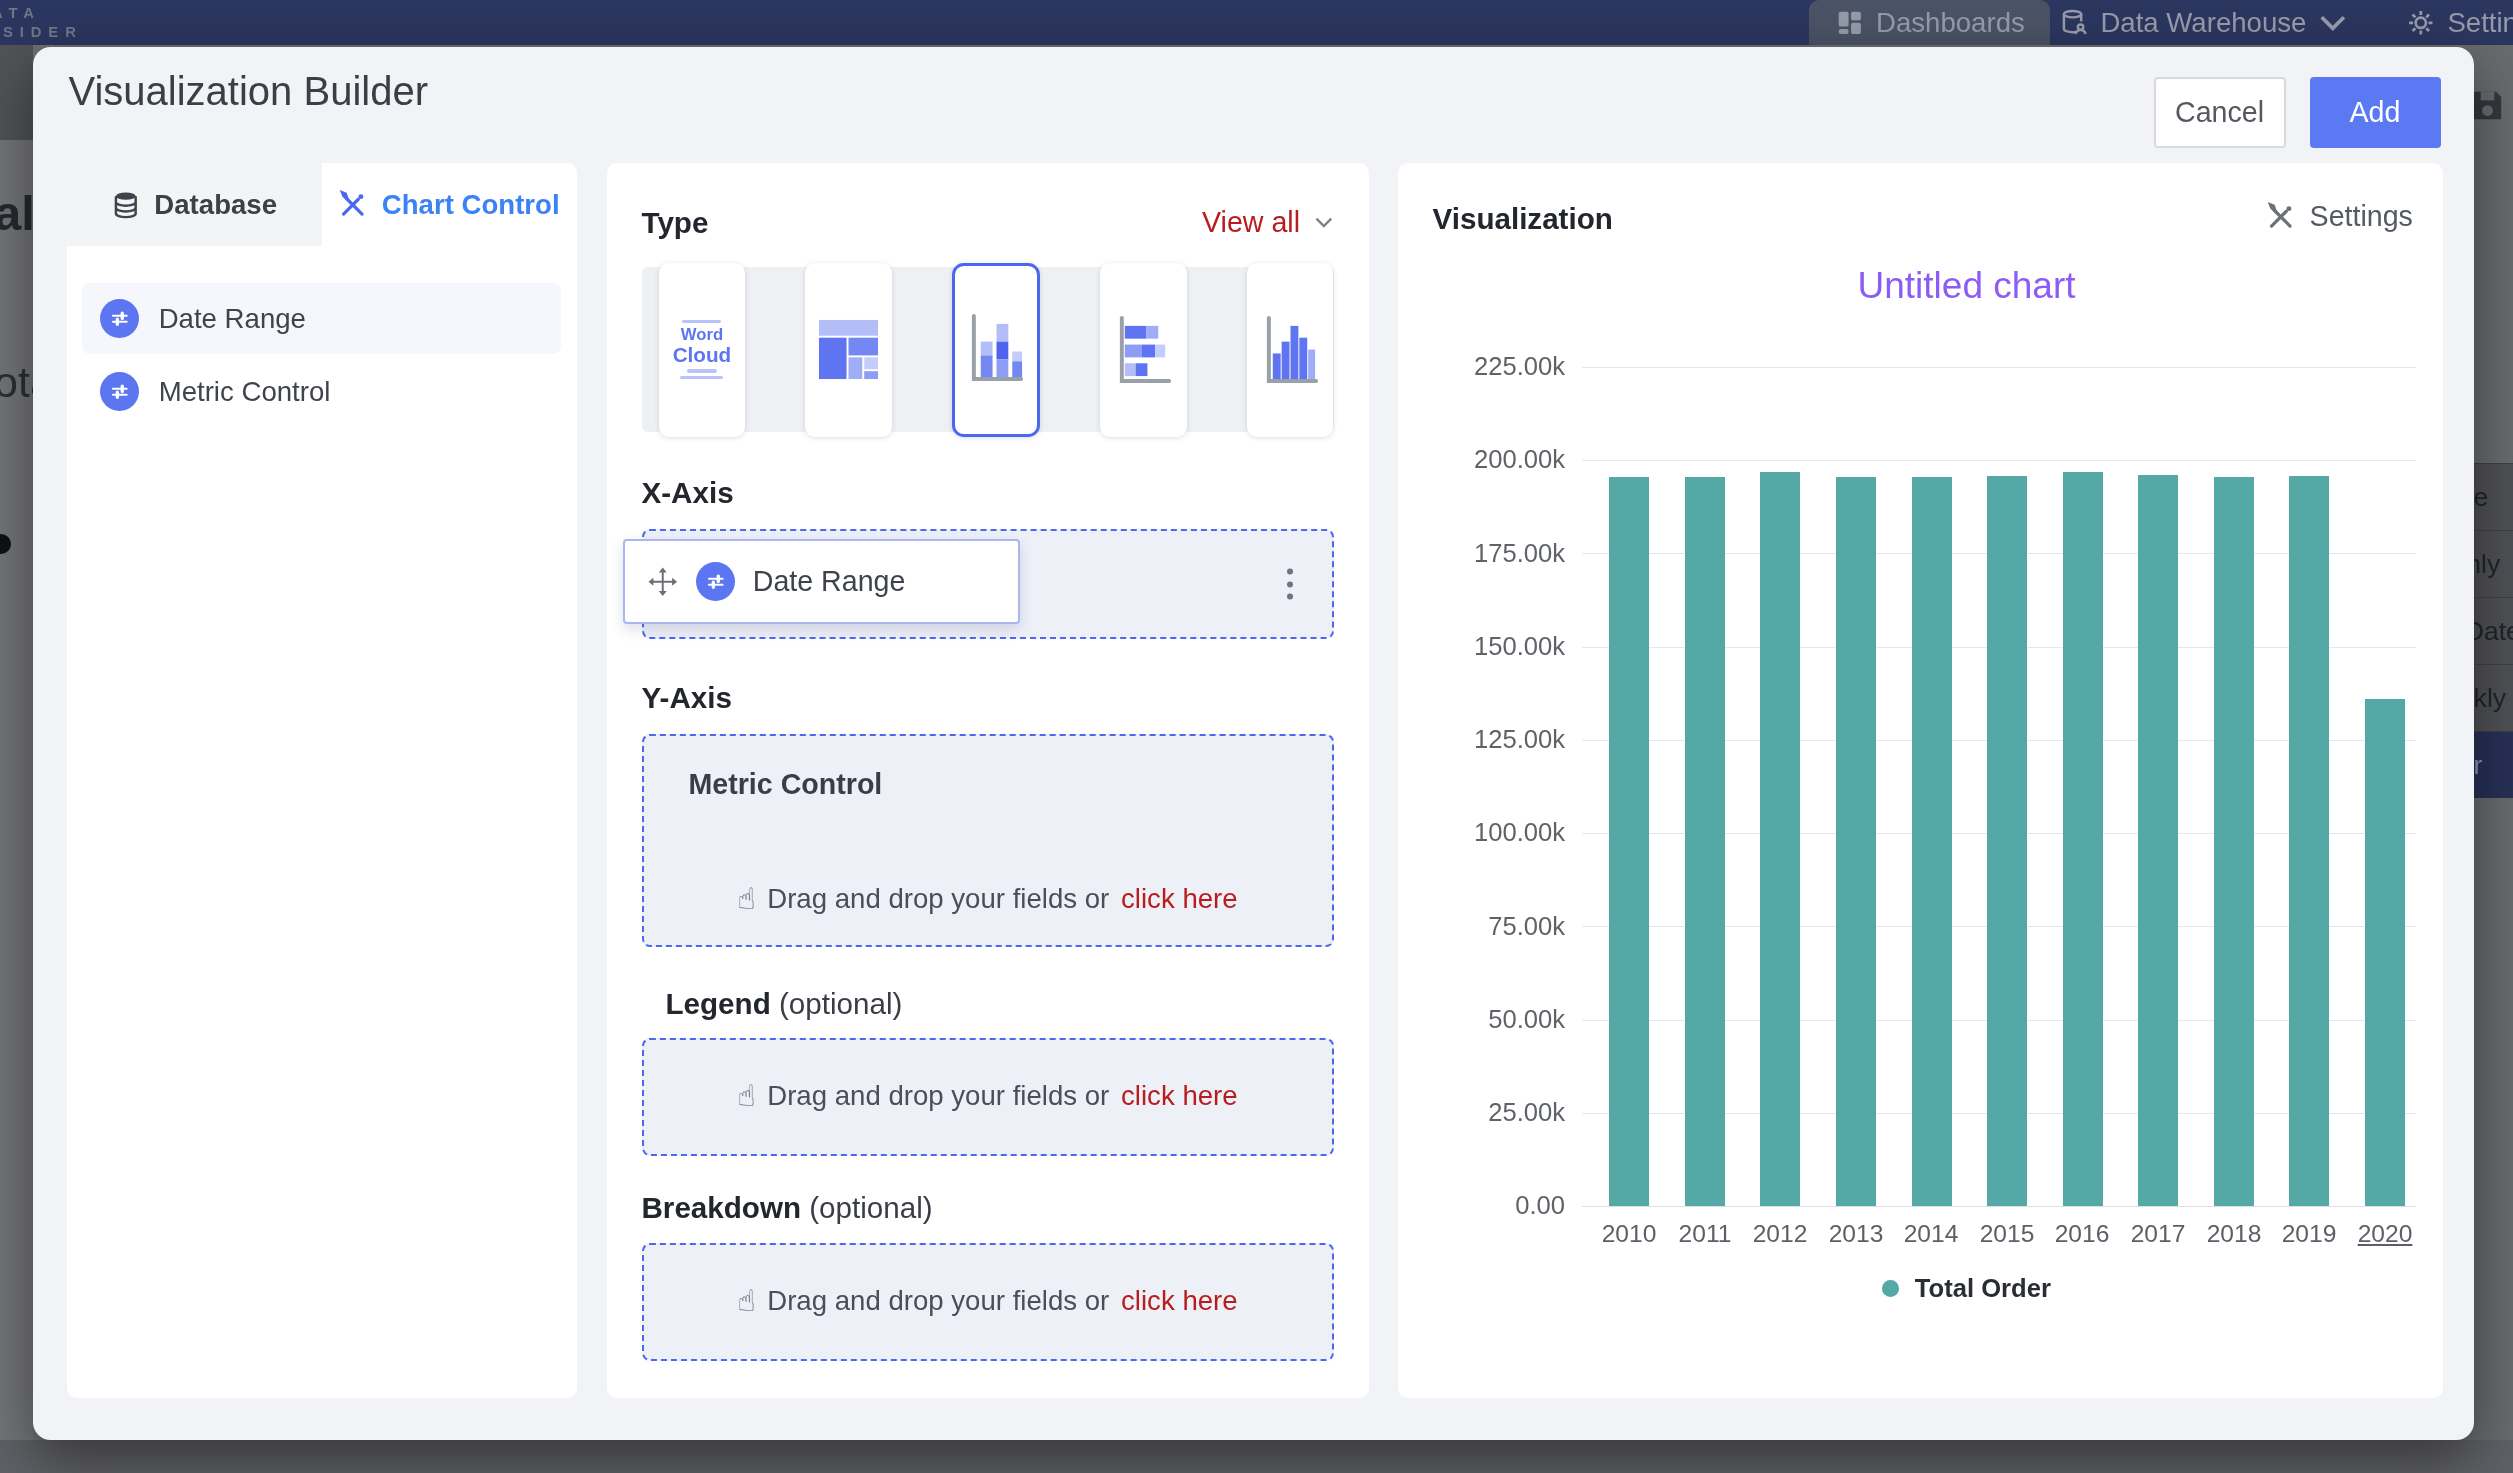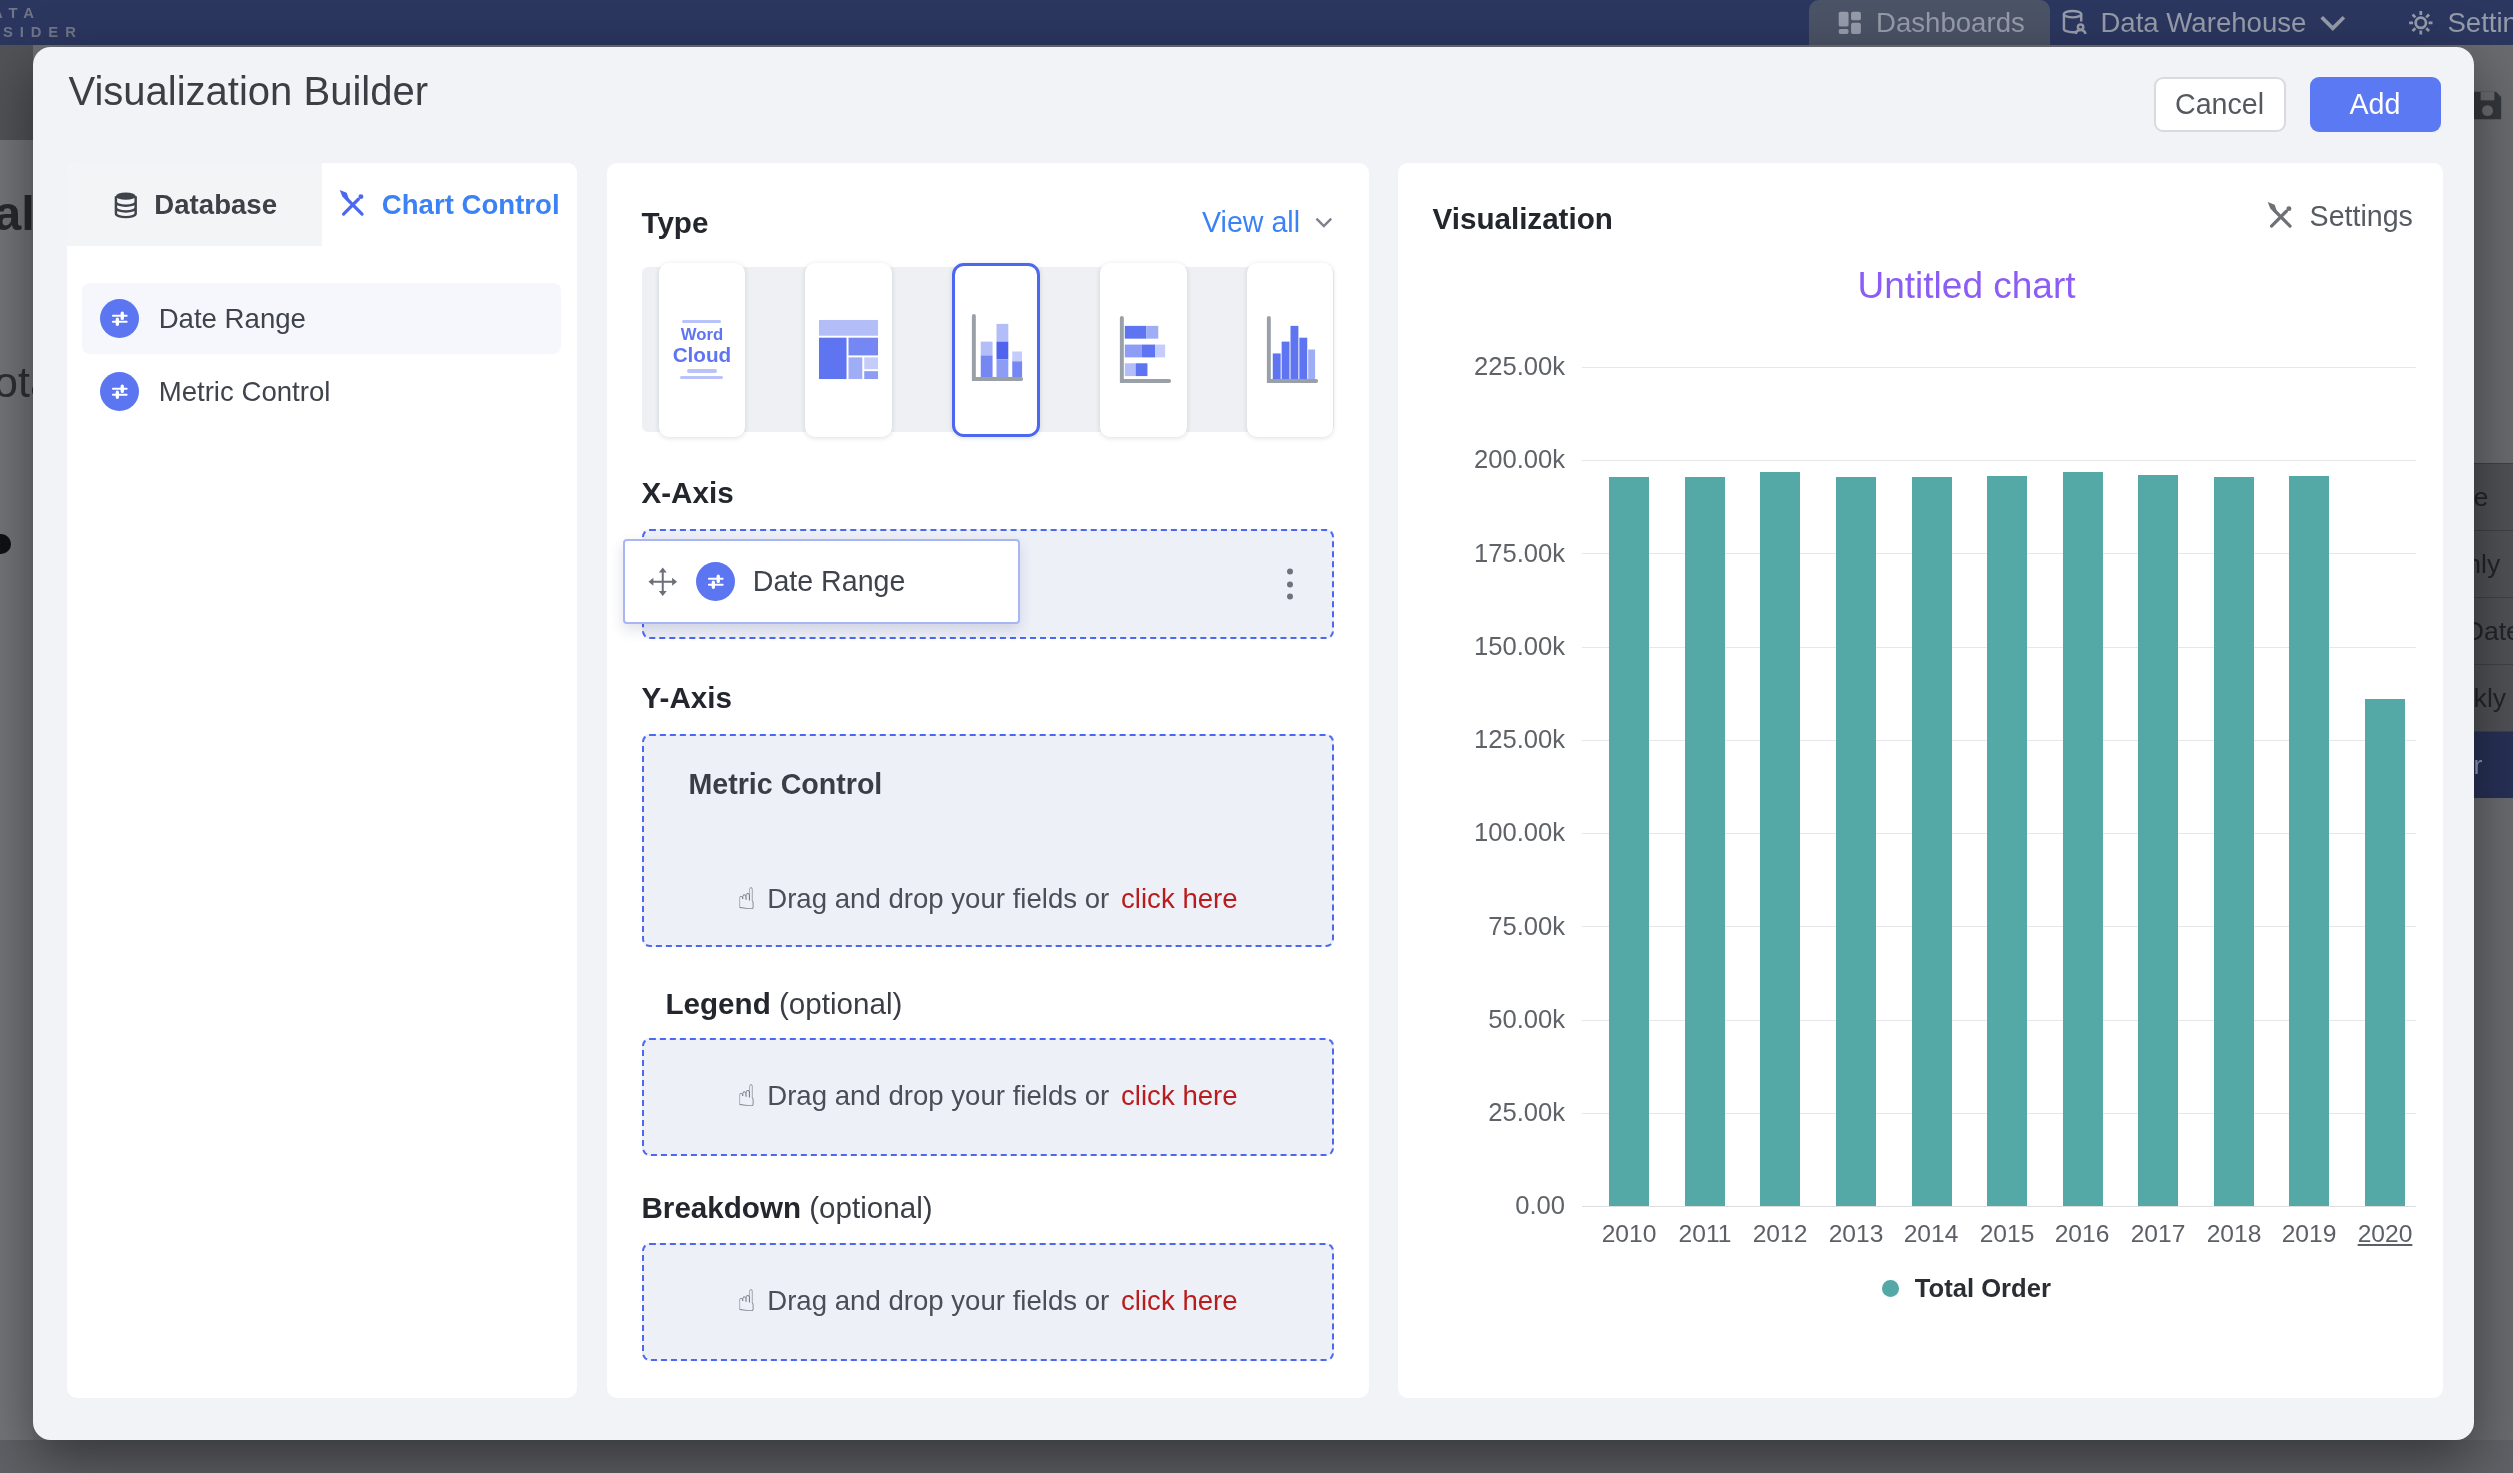--- a/index.html
+++ b/index.html
@@ -25,21 +25,21 @@
             border-top:1px solid #404146; color:#212429; font-size:26.6px;
             display:flex; align-items:center; padding-left:3px; white-space:nowrap; overflow:visible; }
   .bg-row.hl { background:#273156; color:#8d99c2; }
   #save-icon { position:absolute; left:2467px; top:85px; width:41px; height:41px; }
   #strip-bottom { position:absolute; left:0; top:1440px; width:2514px; height:33px; background:#606166; }
 
   
   #modal { position:absolute; left:32.5px; top:47px; width:2441px; height:1393px; z-index:10;
            background:#f2f3f6; border-radius:17.7px; box-shadow:0 19.7px 59px rgba(0,0,0,.45); }
   #modal-title { position:absolute; left:36px; top:21.7px; font-size:40px; font-weight:500; color:#3b3e45; }
-  .btn { position:absolute; top:29.6px; height:55px; border-radius:9px; font-size:28.6px;
+  .btn { position:absolute; top:29.6px; height:71px; border-radius:4px; font-size:28.6px;
          display:flex; align-items:center; justify-content:center; cursor:pointer; }
   #btn-cancel { left:2121px; width:132px; background:#fff; border:2px solid #d8dade; color:#55585f; }
   #btn-add { left:2277px; width:131px; background:#5b79f3; color:#fff; }
 
   .card { position:absolute; background:#fff; border-radius:9.9px; }
   
   #left-card { left:34px; top:116px; width:510px; height:1235px; }
   .ltab { position:absolute; top:0; height:83px; width:255px; display:flex; align-items:center;
           justify-content:center; gap:13.8px; font-size:27.6px; font-weight:bold; color:#3d4147; cursor:pointer; }
   #tab-database { left:0; background:#f3f4f6; border-radius:9.9px 0 0 0; }
@@ -50,21 +50,21 @@
   .field-row.sel { background:#f6f7fc; }
   .blue-circle { width:39px; height:39px; border-radius:50%; background:#5b76f0; flex:0 0 auto;
                  display:flex; align-items:center; justify-content:center; }
   .blue-circle svg { width:23.6px; height:23.6px; }
 
   
   #mid-card { left:574px; top:116px; width:762px; height:1235px; }
   .sec-head { position:absolute; left:35px; font-size:29.6px; font-weight:bold; color:#23262c; }
   .sec-head .opt { font-weight:normal; color:#3a3d45; }
   #view-all { position:absolute; right:35px; top:43px; display:flex; align-items:center; gap:13.8px;
-              font-size:28.6px; color:#3b82f6; cursor:pointer; }
+              font-size:28.6px; color:#b91c1c; cursor:pointer; }
   #type-row { position:absolute; left:35px; top:104px; width:692px; height:165px; background:#eef0f3;
               border-radius:5.9px; display:flex; align-items:center; justify-content:center; gap:43px; }
   .tile { width:95px; height:174px; background:#fff; border-radius:9.9px; box-shadow:0 1px 4.9px rgba(40,50,90,.16);
           display:flex; align-items:center; justify-content:center; cursor:pointer; position:relative;margin-left:17px; }
   .tile.sel { border:3px solid #4c68f0; border-radius:11.8px; }
   .wc { text-align:center; color:#5e74f1; font-weight:bold; line-height:1.05; }
   .wc .w1 { font-size:16.7px; } .wc .w2 { font-size:20.7px; }
   .wc .dash { height:3.9px; background:#b9c3f9; border-radius:2px; margin:3px auto; }
 
   .dropzone { position:absolute; left:35px; width:692px; background:#eef0f8;

